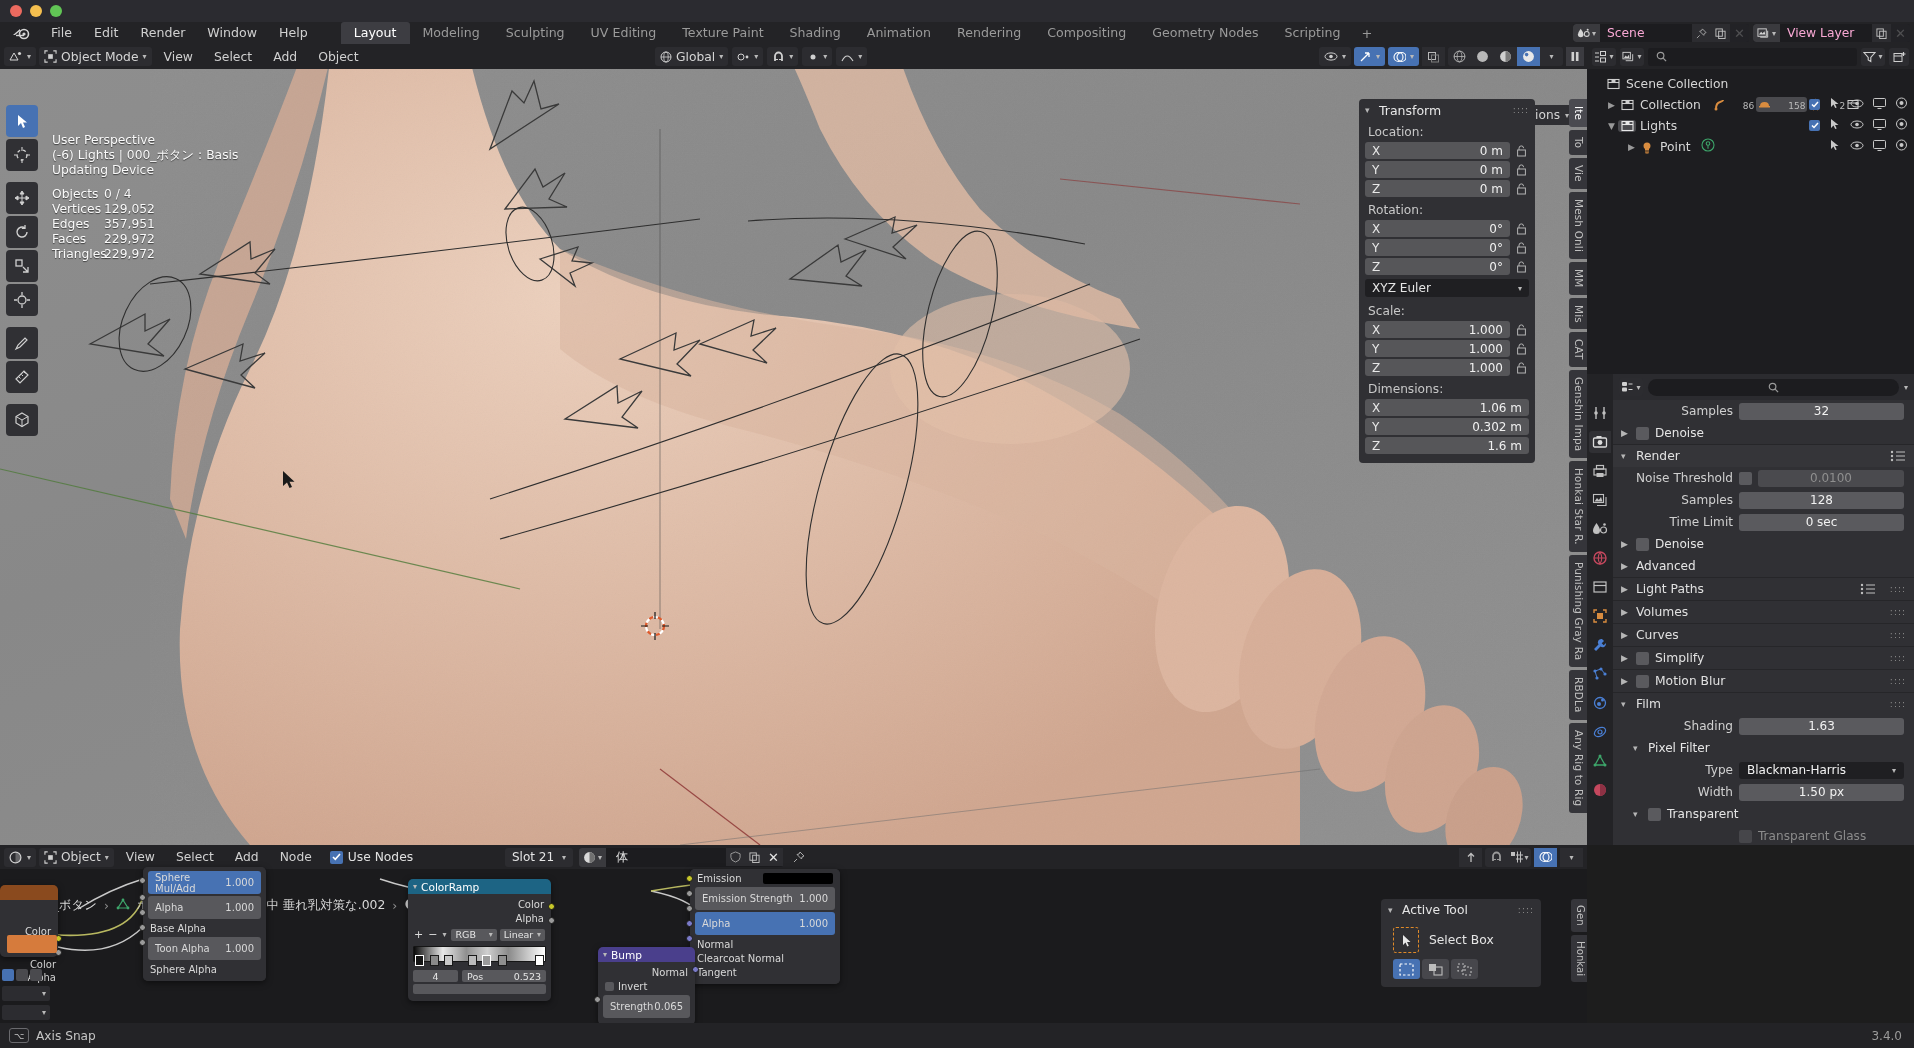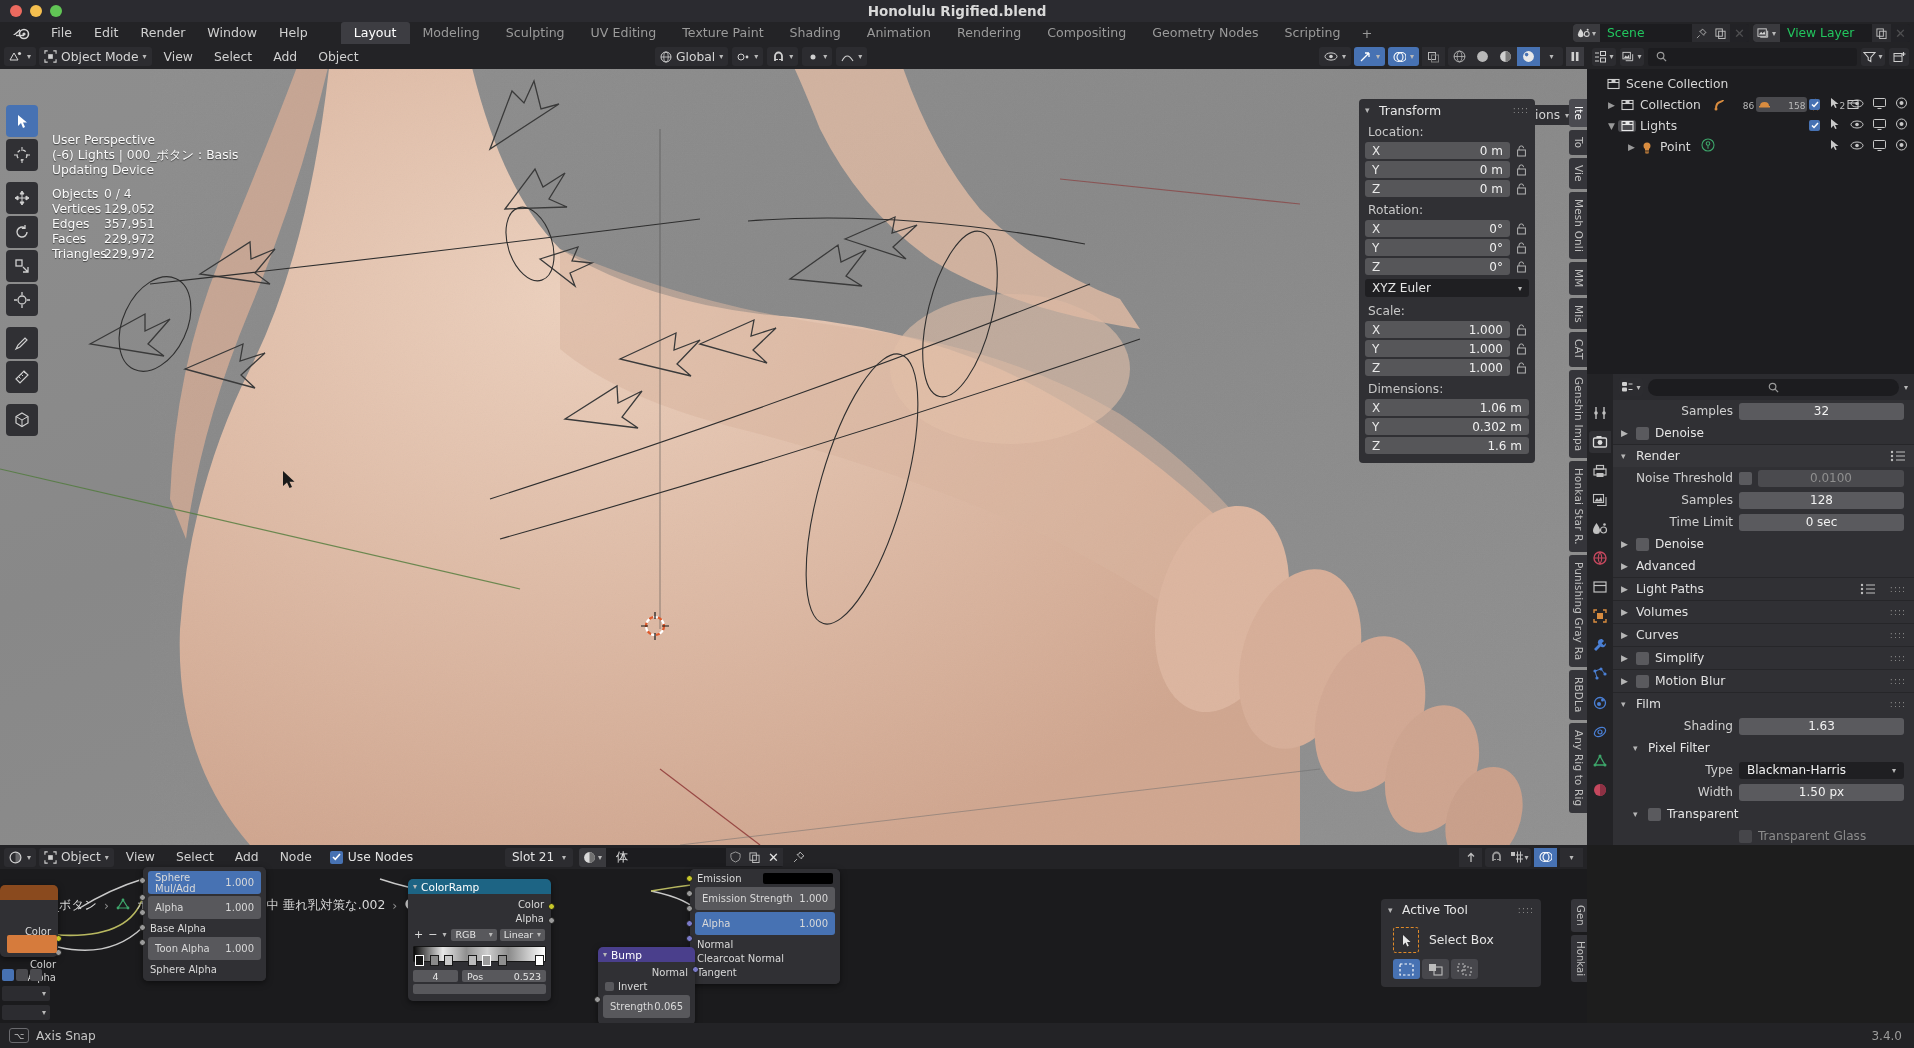--- a/index.html
+++ b/index.html
@@ -36,21 +36,21 @@
   .ws-tabs { display:flex; align-items:center; margin-left:22px; height:22px; }
   .ws-tab { padding:3px 13px; font-size:12.6px; color:#9a9a9a; height:22px; line-height:16px; }
   .ws-tab.active { background:#3d3d42; color:#ffffff; border-radius:3px 3px 0 0; }
   .ws-plus { padding:2px 8px; color:#999; font-size:13px; }
   .topbar-right { position:absolute; right:4px; top:2px; display:flex; align-items:center; gap:4px; height:18px;}
   .id-block {
     display:flex; align-items:center; height:18px; background:#1c1c1f;
     border-radius:3px; overflow:hidden;
   }
   .id-icon-btn { background:#3a3a3e; height:18px; display:flex; align-items:center; padding:0 4px; gap:2px; border-radius:3px 0 0 3px;}
-  .id-name { padding:0 10px 0 7px; font-size:12.3px; color:#22c55e; min-width:92px; }
+  .id-name { padding:0 10px 0 7px; font-size:12.3px; color:#f9a8d4; min-width:92px; }
   .id-tool { width:19px; height:18px; display:flex; align-items:center; justify-content:center; background:#2c2c30; }
   .id-tool.dim { opacity:0.45; }
 
   
   .viewport { position:absolute; left:0; top:44px; width:1587px; height:801px; overflow:hidden; }
   .vp-header {
     position:absolute; left:0; top:0; width:1587px; height:25px;
     background:#232326; display:flex; align-items:center; padding-left:4px; gap:3px;
   }
   .vp-btn { height:19px; display:flex; align-items:center; padding:0 5px; background:#2c2c30; border-radius:3px; font-size:12.3px; gap:4px; color:#d5d5d5;}
@@ -218,21 +218,20 @@
 <body>
 
 <div class="app">
 
   <div class="titlebar">
     <div class="traffic">
       <div class="tl-dot tl-red"></div>
       <div class="tl-dot tl-yel"></div>
       <div class="tl-dot tl-grn"></div>
     </div>
-    <div class="title-text">Honolulu Rigified.blend</div>
   </div>
 
   <div class="topbar">
     <div class="blender-logo">
       <svg width="20" height="14" viewBox="0 0 20 14">
         <path d="M2 9 L9 3 L9 5 L4 9 Z" fill="#d5d5d5"></path>
         <circle cx="13" cy="8" r="4.5" fill="none" stroke="#d5d5d5" stroke-width="1.6"></circle>
         <circle cx="13" cy="8" r="1.6" fill="#d5d5d5"></circle>
         <path d="M5 9.5 L13 9.5" stroke="#d5d5d5" stroke-width="1.4"></path>
       </svg>

